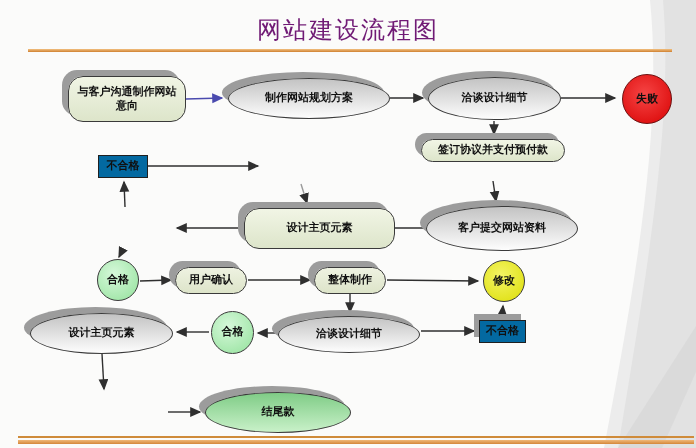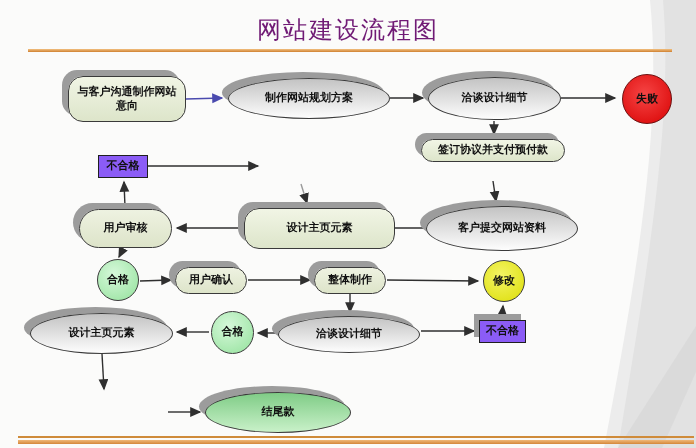--- a/index.html
+++ b/index.html
@@ -11,21 +11,21 @@
          font-family:"Liberation Serif","DejaVu Serif",serif;font-size:24px;color:#701a75;letter-spacing:2px;}
   .node{position:absolute;z-index:2;display:flex;align-items:center;justify-content:center;
         text-align:center;font-weight:bold;font-size:11px;color:#101010;line-height:1.3;
         border:1.6px solid #3a3a3a;box-sizing:border-box;padding:1px 4px;}
   .shadowed{box-shadow:-6px -6px 0 #9c9c9c;}
   .roundrect{border-radius:15px;background:linear-gradient(180deg,#f1f5e5 0%,#dde5ca 100%);}
   .stadium{border-radius:999px;background:linear-gradient(180deg,#eef2e1 0%,#dde4c9 100%);}
   .stadium-yellow{border-radius:999px;background:linear-gradient(180deg,#e7ec44 0%,#d3da25 100%);}
   .ellipse{border-radius:50%;background:linear-gradient(180deg,#c3c3c3 0%,#fdfdfd 100%);}
   .ellipse-green{border-radius:50%;background:linear-gradient(180deg,#7fcc86 0%,#c9f1c9 100%);}
-  .rect-yellow{background:#8b5cf6;border:1.5px solid #1f1f1f;}
+  .rect-yellow{background:#0369a1;border:1.5px solid #1f1f1f;}
   .circle{border-radius:50%;}
   .circle-green{background:radial-gradient(circle at 40% 35%,#d6f8da 0%,#a4e7ab 75%);}
   .circle-yellow{background:radial-gradient(circle at 42% 36%,#f4f465 0%,#e2e31e 75%);}
   .circle-red{background:radial-gradient(circle at 45% 40%,#f64545 0%,#de0f0f 80%);border-color:#6c0f0f;}
   .small{font-size:11px;}
 </style>
 </head>
 <body>
 
 <div id="page">
@@ -85,21 +85,20 @@
 
   <div class="node circle circle-red" style="left:622px;top:74px;width:50px;height:50px;">失败</div>
 
   <div class="node roundrect shadowed" style="left:421px;top:139px;width:144px;height:23px;">签订协议并支付预付款</div>
 
   <div class="node ellipse shadowed" style="left:426px;top:206px;width:152px;height:45px;">客户提交网站资料</div>
 
   <div class="node rect-yellow small" style="left:98px;top:155px;width:50px;height:23px;">不合格</div>
 
 
-  <div class="node stadium shadowed" style="left:79px;top:209px;width:93px;height:39px;">用户审核</div>
 
   <div class="node roundrect shadowed" style="left:244px;top:208px;width:151px;height:41px;">设计主页元素</div>
 
   <div class="node circle circle-green" style="left:97px;top:259px;width:42px;height:42px;">合格</div>
 
   <div class="node stadium shadowed" style="left:175px;top:267px;width:72px;height:27px;">用户确认</div>
 
   <div class="node stadium shadowed" style="left:314px;top:267px;width:72px;height:27px;">整体制作</div>
 
   <div class="node circle circle-yellow" style="left:483px;top:260px;width:42px;height:42px;">修改</div>

